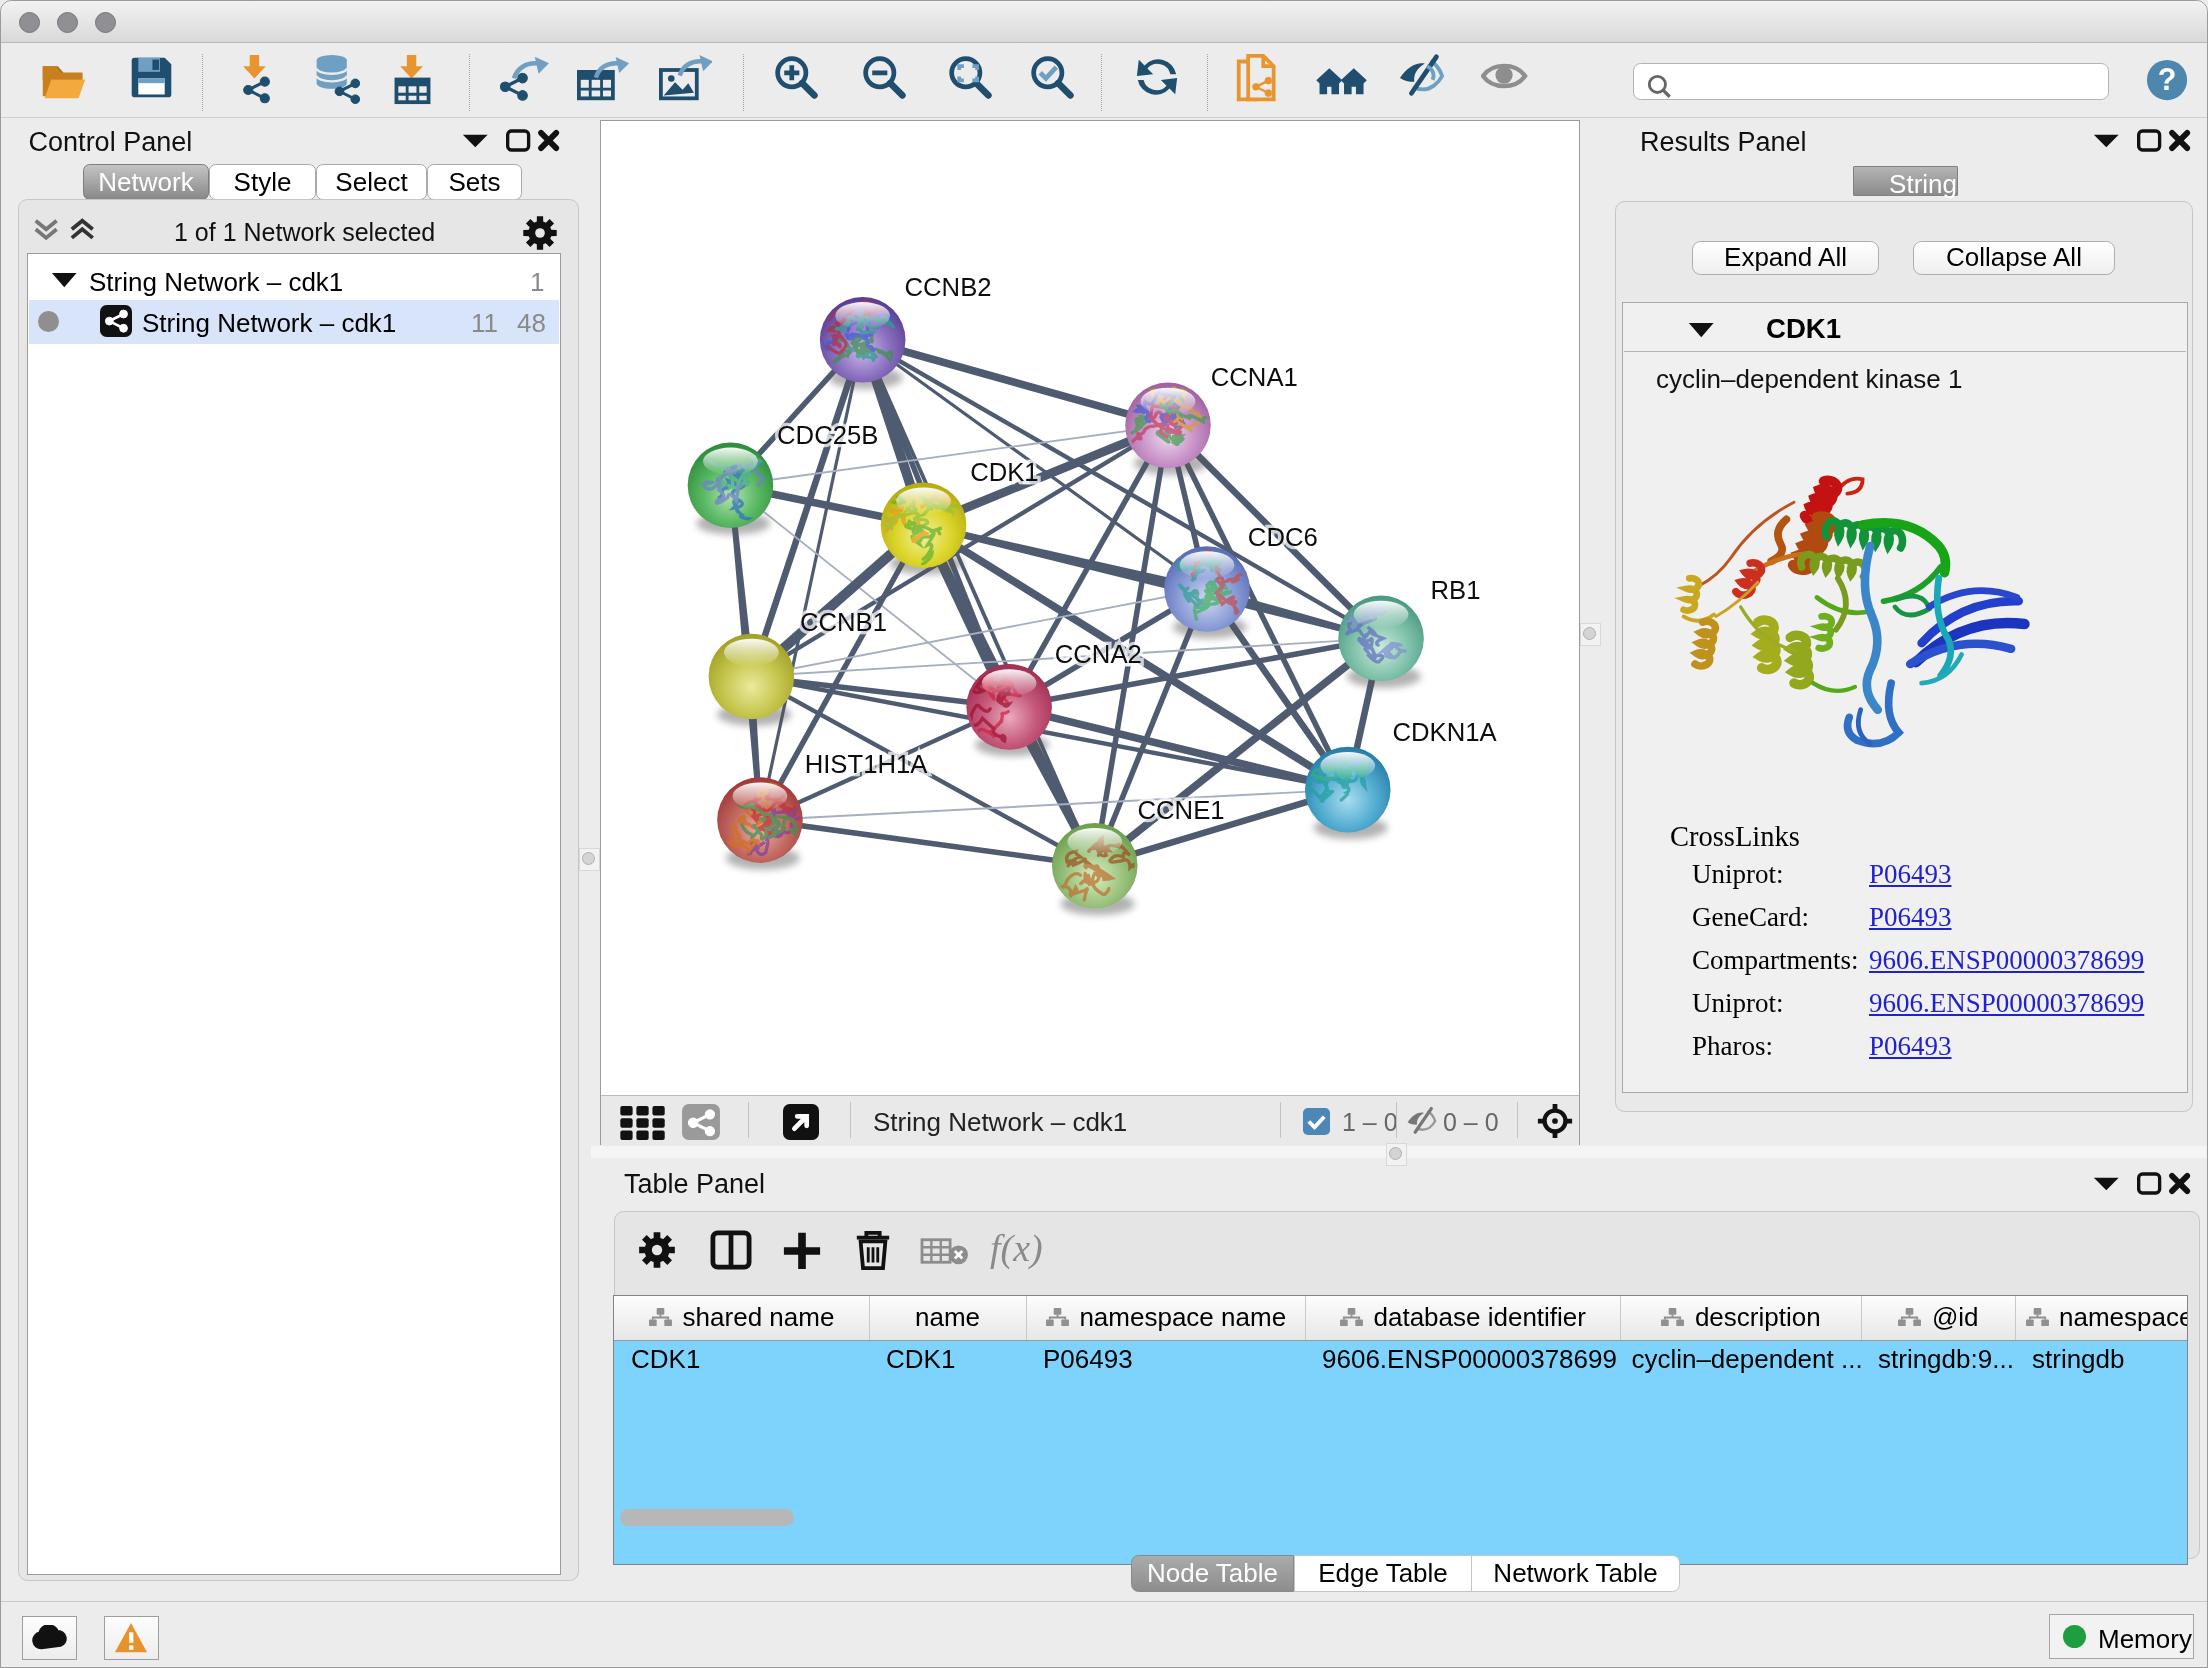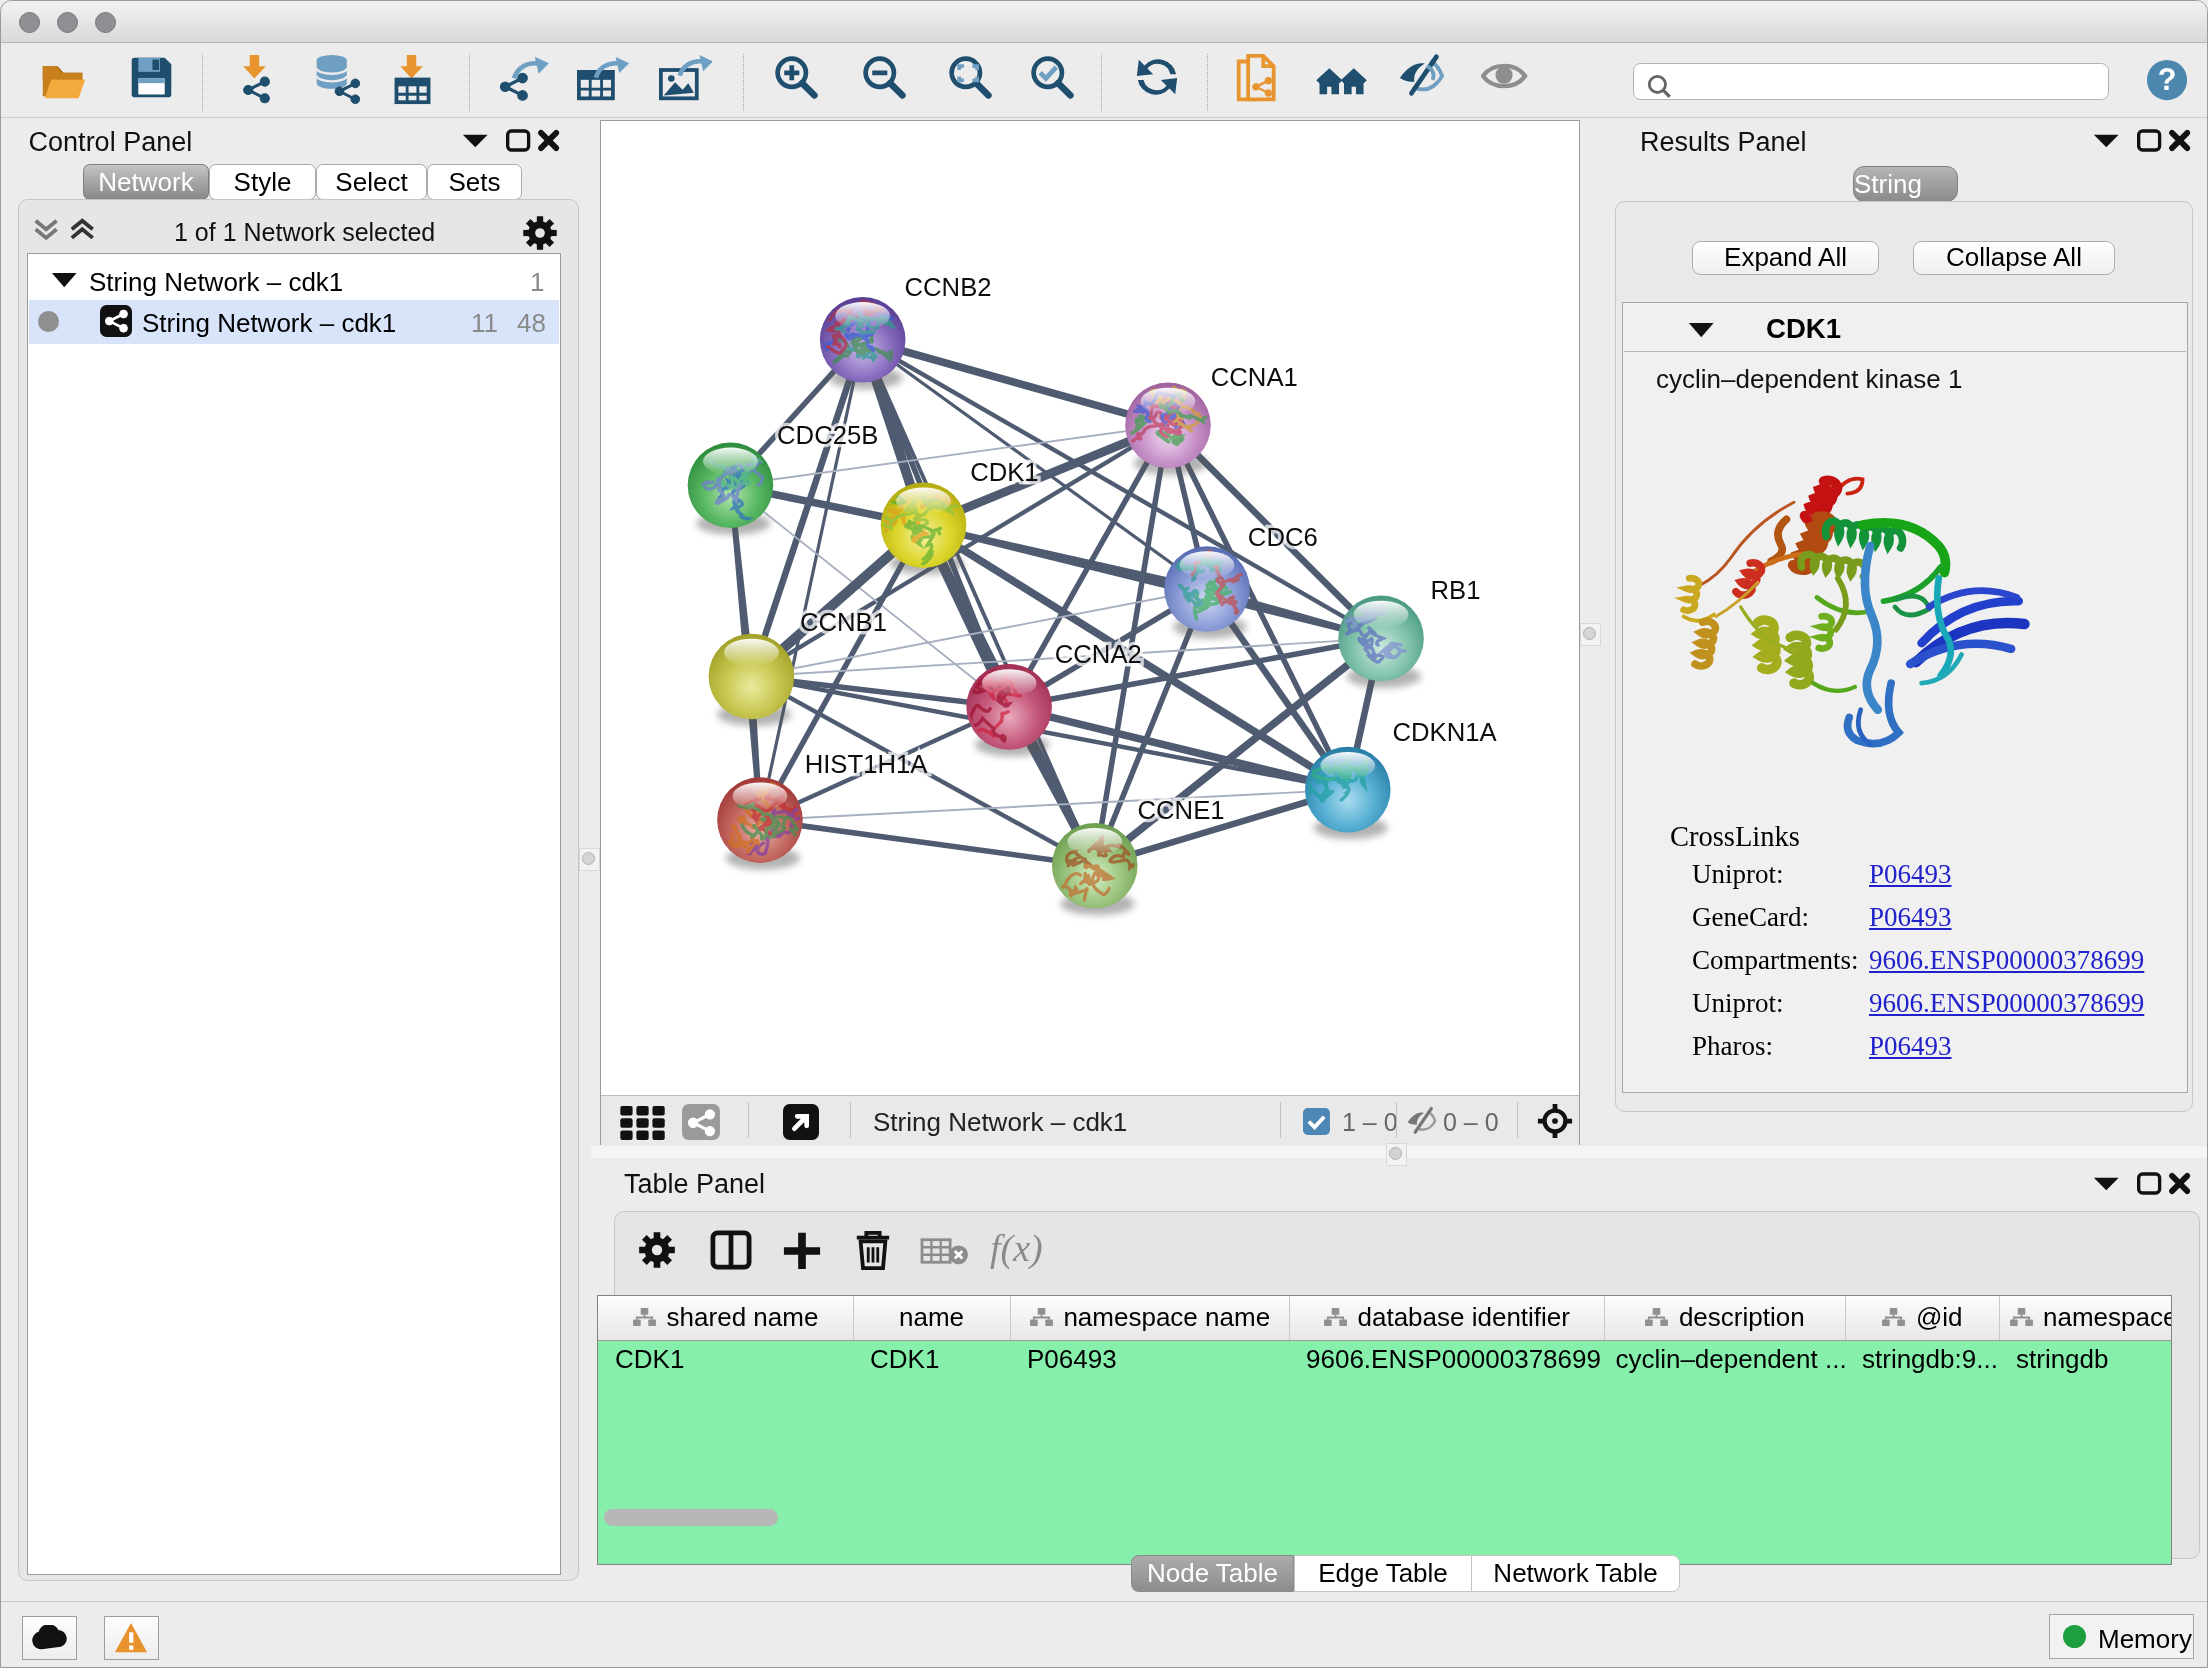--- a/index.html
+++ b/index.html
@@ -605,23 +605,23 @@
 <div class="abs" style="left:578px;top:847px;width:21px;height:23px;background:#f2f2f2;border:1px solid #d8d8d8"></div>
 <div class="abs" style="left:581px;top:851px;width:13.3px;height:13.3px;border-radius:50%;background:#d4d4d4;border:1px solid #b0b0b0"></div>
 <div class="abs" style="left:1385px;top:1142px;width:21px;height:23px;background:#f2f2f2;border:1px solid #d8d8d8"></div>
 <div class="abs" style="left:1388px;top:1146px;width:13.3px;height:13.3px;border-radius:50%;background:#d4d4d4;border:1px solid #b0b0b0"></div>
 <div class="abs paneltitle" style="left:1639px;top:126px">Results Panel</div>
 <svg class="abs" style="left:2091px;top:127px" width="100" height="25" viewBox="0 0 105 26">
 <path d="M2 7 h26 l-13 13z" fill="#111"></path>
 <rect x="49" y="3" width="22" height="20" rx="4" fill="none" stroke="#111" stroke-width="3.5"></rect>
 <path d="M84 5 l16 16 M100 5 l-16 16" stroke="#111" stroke-width="6" stroke-linecap="round"></path>
 </svg>
-<div class="abs" style="left:1852px;top:165px;width:105px;height:36px;border-radius:11px;
+<div class="abs" style="left:1852px;top:165px;width:105px;height:30px;border-radius:1px;
 background:linear-gradient(#b5b5b5,#8b8b8b);border:1px solid #818181;color:#fff;font-size:26px;
-text-align:left;line-height:34px">String</div>
+text-align:right;line-height:34px">String</div>
 <div class="abs graypanel" style="left:1614px;top:200px;width:578px;height:911px;background:#e9e9e9"></div>
 <div class="btn" style="left:1691px;top:240px;width:187px;height:34px;line-height:31px">Expand All</div>
 <div class="btn" style="left:1912px;top:240px;width:202px;height:34px;line-height:31px">Collapse All</div>
 <div class="abs" style="left:1621px;top:301px;width:566px;height:791px;background:#f0f0f0;border:1.9px solid #a8a8a8"></div>
 <div class="abs" style="left:1623px;top:302px;width:562px;height:49px;border-bottom:1.9px solid #b5b5b5"></div>
 <svg class="abs" style="left:1686px;top:320px" width="28.5" height="19" viewBox="0 0 30 20">
     <path d="M2 2 h26 l-13 15z" fill="#111"></path>
   </svg>
 <div class="abs" style="left:1765px;top:312px;font-size:27.6px;font-weight:bold;color:#000">CDK1</div>
 <div class="abs" style="left:1655px;top:363px;font-size:26px;color:#111">cyclin–dependent kinase 1</div>
@@ -696,21 +696,21 @@
   </svg>
 <svg class="abs" style="left:919px;top:1235px" width="49" height="30" viewBox="0 0 52 32">
 <g stroke="#8d8d8d">
       <rect x="2" y="4" width="30" height="24" fill="none" stroke-width="3"></rect>
 <path d="M2 12 h30 M2 20 h30 M12 4 v24 M22 4 v24" stroke-width="2.5"></path>
     </g>
 <circle cx="41" cy="20" r="10" fill="#8d8d8d"></circle>
     <path d="M37 16 l8 8 M45 16 l-8 8" stroke="#fff" stroke-width="3"></path>
   </svg>
 <div class="abs serif gtxt" style="left:989px;top:1225px;font-size:38px;font-style:italic">f(x)</div>
-<div class="abs" style="left:596px;top:1294px;width:1575px;height:270px;background:#86efac;border:1.9px solid #838383;overflow:hidden">
+<div class="abs" style="left:612px;top:1294px;width:1575px;height:270px;background:#7dd3fc;border:1.9px solid #838383;overflow:hidden">
 <table id="nodetable">
       <colgroup>
         <col style="width:255px">
         <col style="width:157px">
         <col style="width:279px">
         <col style="width:315px">
         <col style="width:241px">
         <col style="width:154px">
         <col style="width:188px">
       </colgroup>

